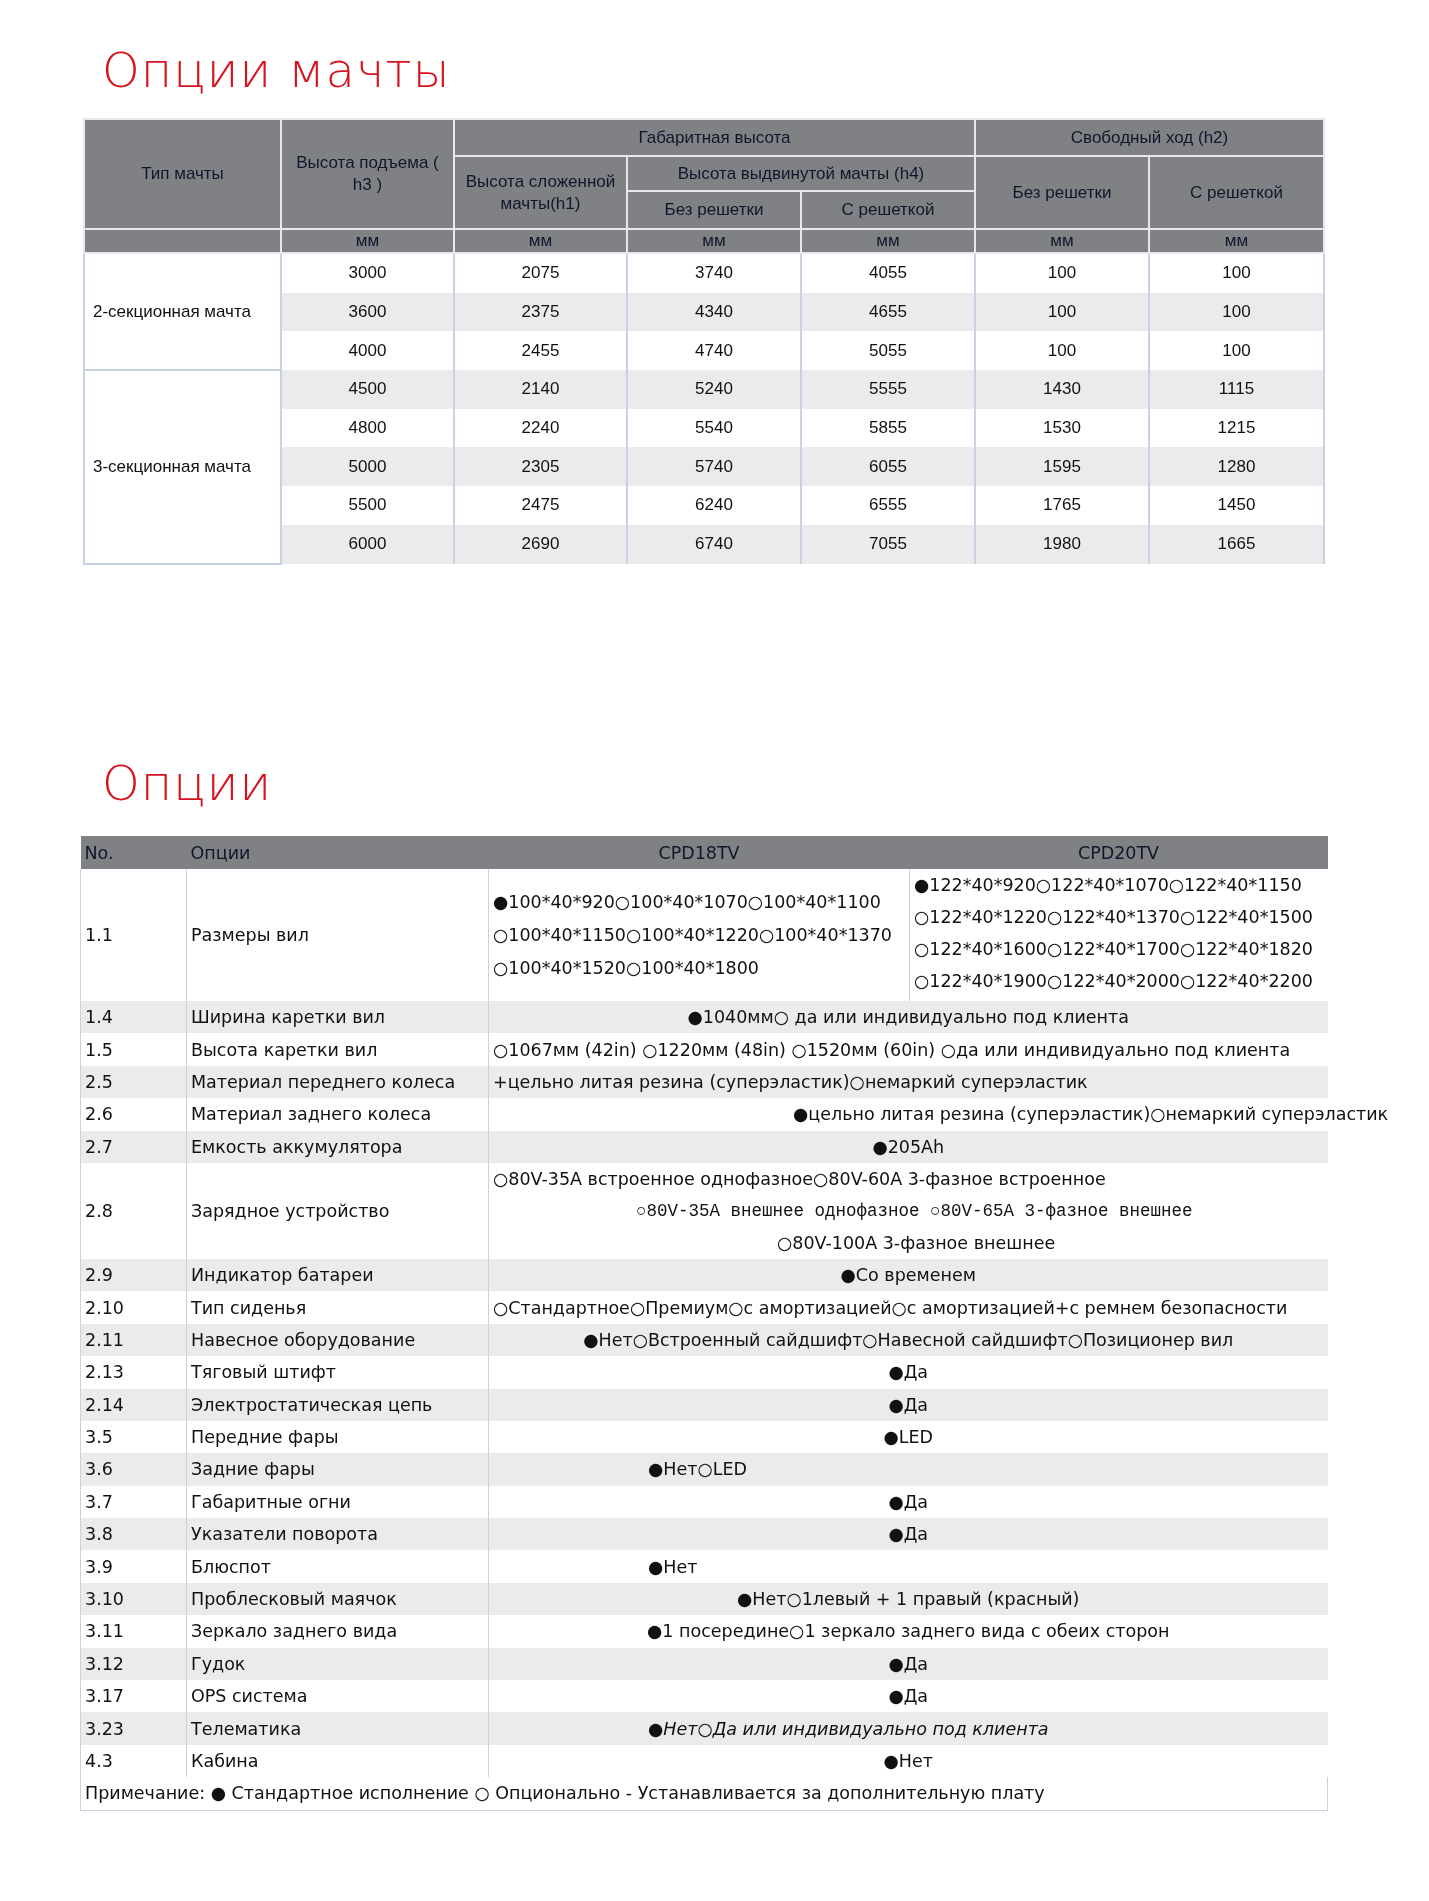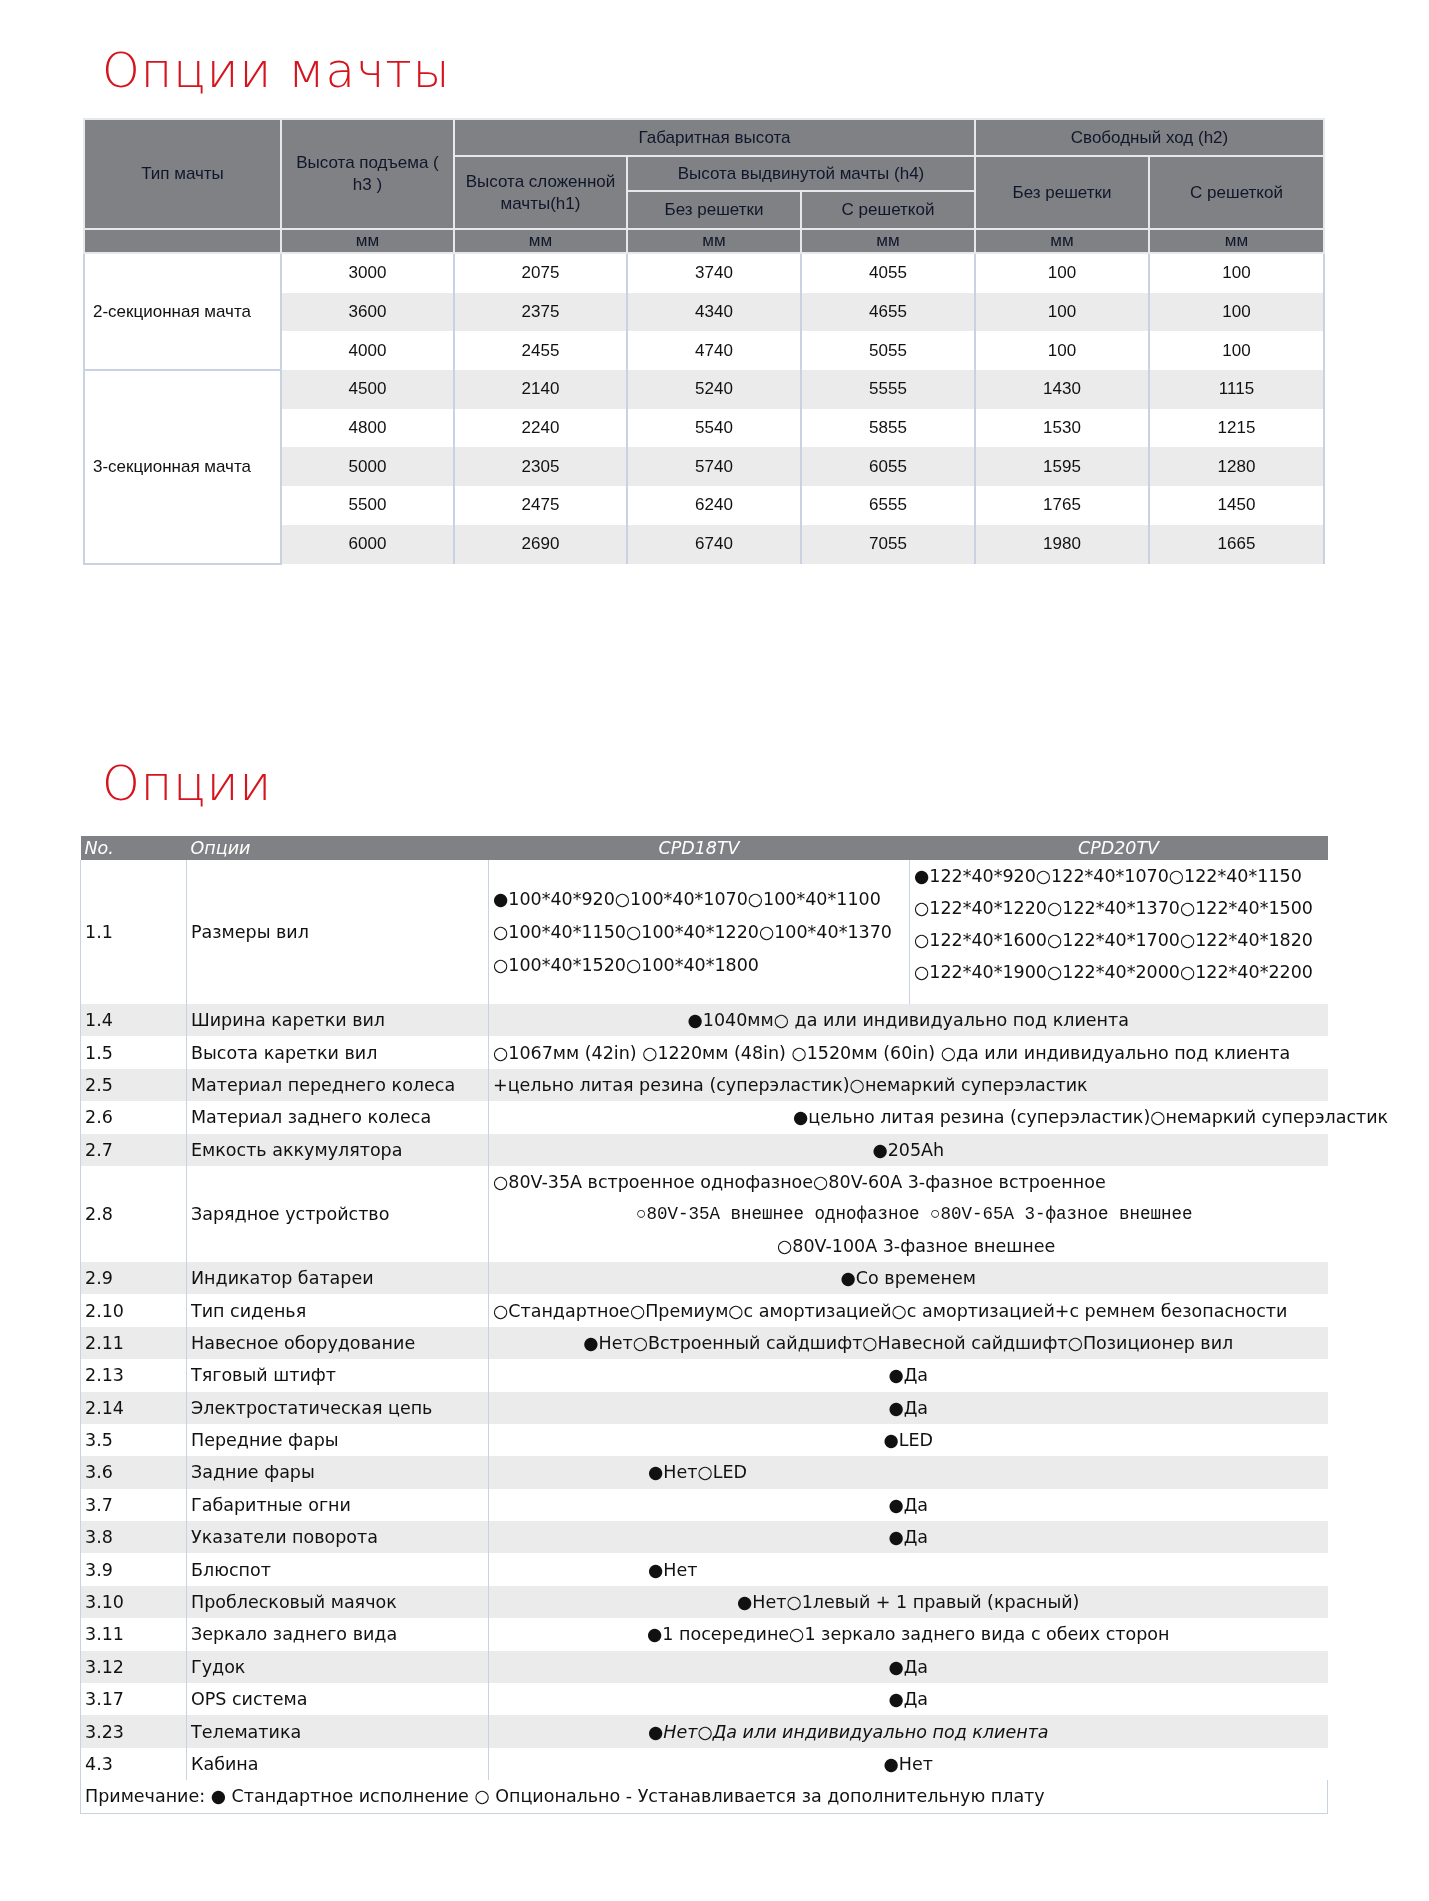--- a/index.html
+++ b/index.html
@@ -35,22 +35,22 @@
     .mast tr.alt td.val { background: #ebebeb; }
     .mast tr.plain td.val { background: #fff; }
 
     
     .opt {
       position: absolute; left: 80px; top: 836px; width: 1247px;
       border-collapse: collapse; table-layout: fixed;
       font-family: "DejaVu Sans", sans-serif; font-size: 17.5px; color: #111;
     }
     .opt th {
-      background: #808185; color: #ffffff; font-weight: normal; height: 24px;
-      text-align: left; padding: 0 4px; border: none; font-style: italic;
+      background: #808185; color: #0f172a; font-weight: normal; height: 33px;
+      text-align: left; padding: 0 4px; border: none;
     }
     .opt th.model { text-align: center; }
     .opt td {
       padding: 0 4px; height: 32.4px; vertical-align: middle;
       border-left: 1px solid #c9d2e2; white-space: nowrap; overflow: visible;
     }
     .opt tr.g td { background: #ebebeb; }
     .opt tr.w td { background: #ffffff; }
     .opt td.val { text-align: center; position: relative; }
     .opt td.val.left { text-align: left; }
@@ -189,21 +189,21 @@
   </thead>
   <tbody id="opt-body">
     <tr class="w">
       <td style="height:125px">1.1</td>
       <td>Размеры вил</td>
       <td class="val left multi" id="fork-a">
           <span class="linev">●100*40*920○100*40*1070○100*40*1100</span>
           <span class="linev">○100*40*1150○100*40*1220○100*40*1370</span>
           <span class="linev">○100*40*1520○100*40*1800</span>
         </td>
-      <td class="val left multi" id="fork-b" style="line-height:32px;padding-top:0;padding-bottom:16px">
+      <td class="val left multi" id="fork-b" style="line-height:32px;padding-top:0;padding-bottom:4px">
           <span class="linev">●122*40*920○122*40*1070○122*40*1150</span>
           <span class="linev">○122*40*1220○122*40*1370○122*40*1500</span>
           <span class="linev">○122*40*1600○122*40*1700○122*40*1820</span>
           <span class="linev">○122*40*1900○122*40*2000○122*40*2200</span>
         </td>
     </tr>
   <tr class="g">
         <td>1.4</td>
         <td>Ширина каретки вил</td>
         <td colspan="2" class="val"><span>●1040мм○ да или индивидуально под клиента</span></td>

